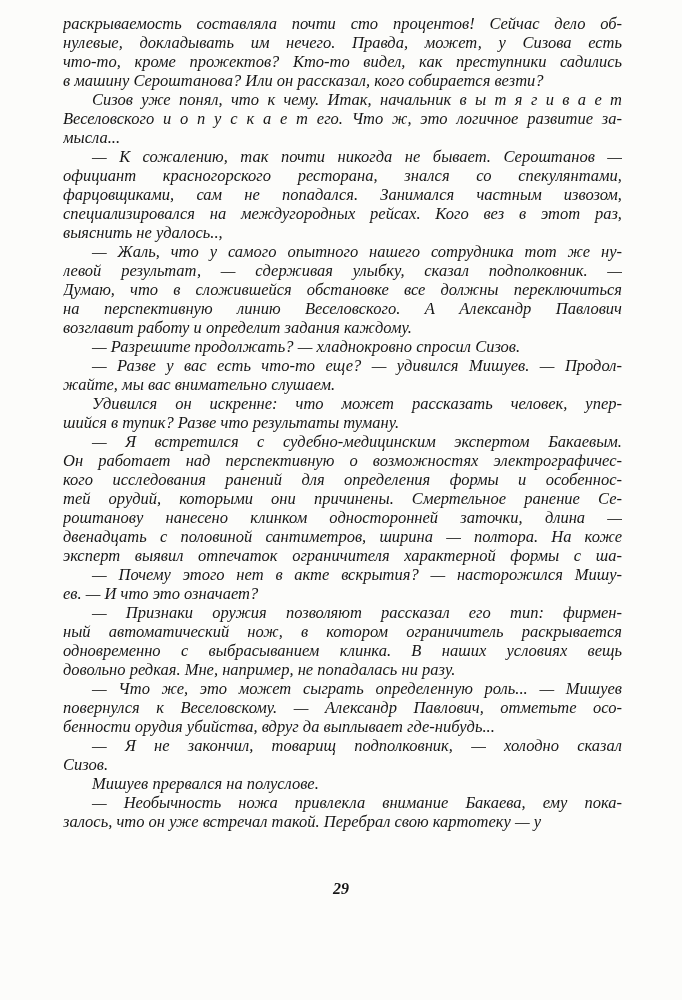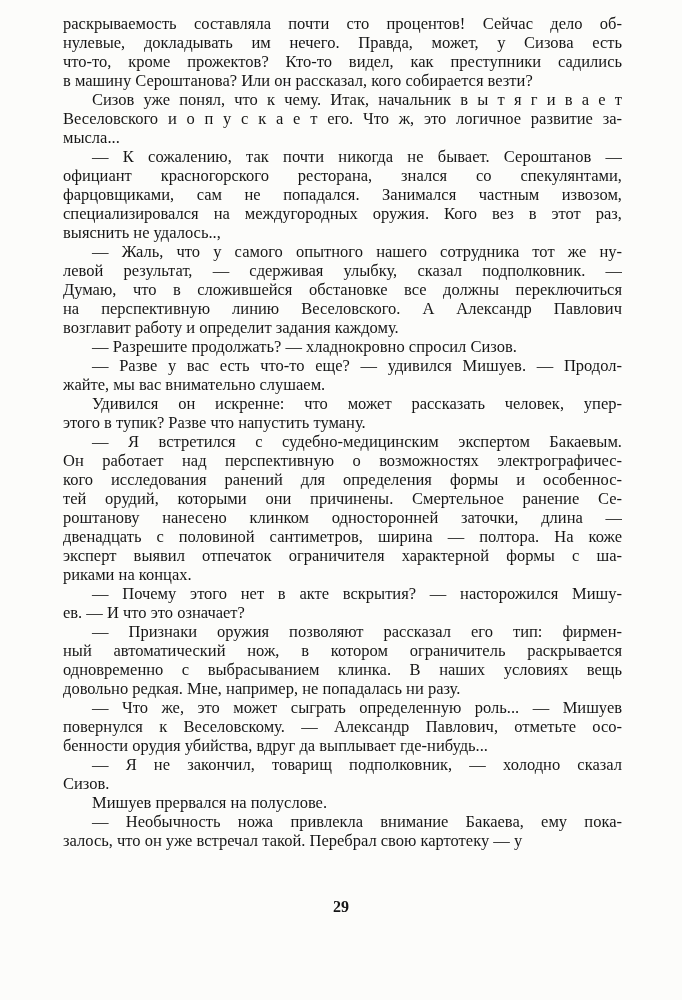--- a/index.html
+++ b/index.html
@@ -16,20 +16,21 @@
     background: var(--paper);
     font-family: "Liberation Serif", "DejaVu Serif", serif;
     color: var(--ink);
     overflow: hidden;
   }
   .page {
     position: relative;
     width: 682px;
     height: 1000px;
     background: var(--paper);
+    font-style: italic;
   }
   .text-block {
     position: absolute;
     left: 63px;
     top: 14px;
     width: 559px;
   }
   .line {
     font-size: 16.5px;
     line-height: 19px;
@@ -47,58 +48,56 @@
   }
   .page-number {
     position: absolute;
     top: 879px;
     left: 0;
     width: 100%;
     text-align: center;
     font-size: 16px;
     line-height: 19px;
     font-weight: bold;
-    margin-top: 18px;
   }
 </style>
 </head>
 <body>
 
 <div class="page">
   <div class="text-block" id="text-block">
       <div class="line">раскрываемость составляла почти сто процентов! Сейчас дело об-</div>
       <div class="line">нулевые, докладывать им нечего. Правда, может, у Сизова есть</div>
       <div class="line">что-то, кроме прожектов? Кто-то видел, как преступники садились</div>
       <div class="line para-end">в машину Сероштанова? Или он рассказал, кого собирается везти?</div>
       <div class="line indent">Сизов уже понял, что к чему. Итак, начальник в ы т я г и в а е т</div>
       <div class="line">Веселовского и о п у с к а е т его. Что ж, это логичное развитие за-</div>
       <div class="line para-end">мысла...</div>
       <div class="line indent">— К сожалению, так почти никогда не бывает. Сероштанов —</div>
       <div class="line">официант красногорского ресторана, знался со спекулянтами,</div>
       <div class="line">фарцовщиками, сам не попадался. Занимался частным извозом,</div>
-      <div class="line">специализировался на междугородных оружия. Кого вез в этот раз,</div>
+      <div class="line">специализировался на междугородных рейсах. Кого вез в этот раз,</div>
       <div class="line para-end">выяснить не удалось..,</div>
       <div class="line indent">— Жаль, что у самого опытного нашего сотрудника тот же ну-</div>
       <div class="line">левой результат, — сдерживая улыбку, сказал подполковник. —</div>
       <div class="line">Думаю, что в сложившейся обстановке все должны переключиться</div>
       <div class="line">на перспективную линию Веселовского. А Александр Павлович</div>
       <div class="line para-end">возглавит работу и определит задания каждому.</div>
       <div class="line para-end indent">— Разрешите продолжать? — хладнокровно спросил Сизов.</div>
       <div class="line indent">— Разве у вас есть что-то еще? — удивился Мишуев. — Продол-</div>
       <div class="line para-end">жайте, мы вас внимательно слушаем.</div>
       <div class="line indent">Удивился он искренне: что может рассказать человек, упер-</div>
-      <div class="line para-end">этого в тупик? Разве что напустить туману.</div>
+      <div class="line para-end">шийся в тупик? Разве что результаты туману.</div>
       <div class="line indent">— Я встретился с судебно-медицинским экспертом Бакаевым.</div>
       <div class="line">Он работает над перспективную о возможностях электрографичес-</div>
       <div class="line">кого исследования ранений для определения формы и особеннос-</div>
       <div class="line">тей орудий, которыми они причинены. Смертельное ранение Се-</div>
       <div class="line">роштанову нанесено клинком односторонней заточки, длина —</div>
       <div class="line">двенадцать с половиной сантиметров, ширина — полтора. На коже</div>
       <div class="line">эксперт выявил отпечаток ограничителя характерной формы с ша-</div>
-      <div class="line para-end">риками на концах.</div>
       <div class="line indent">— Почему этого нет в акте вскрытия? — насторожился Мишу-</div>
       <div class="line para-end">ев. — И что это означает?</div>
       <div class="line indent">— Признаки оружия позволяют рассказал его тип: фирмен-</div>
       <div class="line">ный автоматический нож, в котором ограничитель раскрывается</div>
       <div class="line">одновременно с выбрасыванием клинка. В наших условиях вещь</div>
       <div class="line para-end">довольно редкая. Мне, например, не попадалась ни разу.</div>
       <div class="line indent">— Что же, это может сыграть определенную роль... — Мишуев</div>
       <div class="line">повернулся к Веселовскому. — Александр Павлович, отметьте осо-</div>
       <div class="line para-end">бенности орудия убийства, вдруг да выплывает где-нибудь...</div>
       <div class="line indent">— Я не закончил, товарищ подполковник, — холодно сказал</div>

